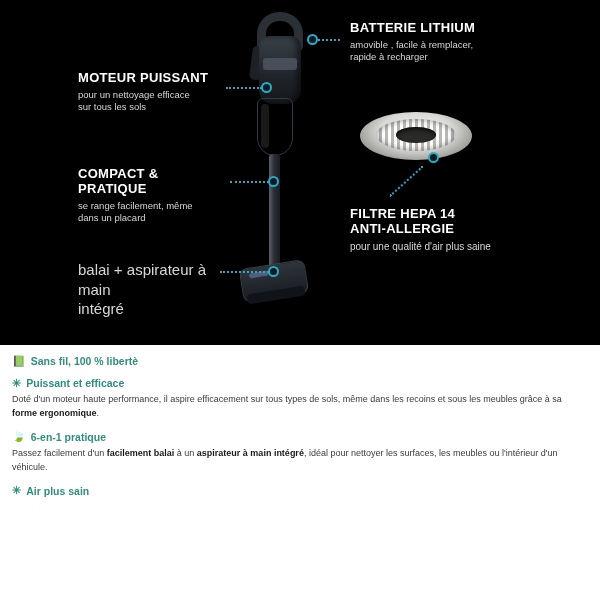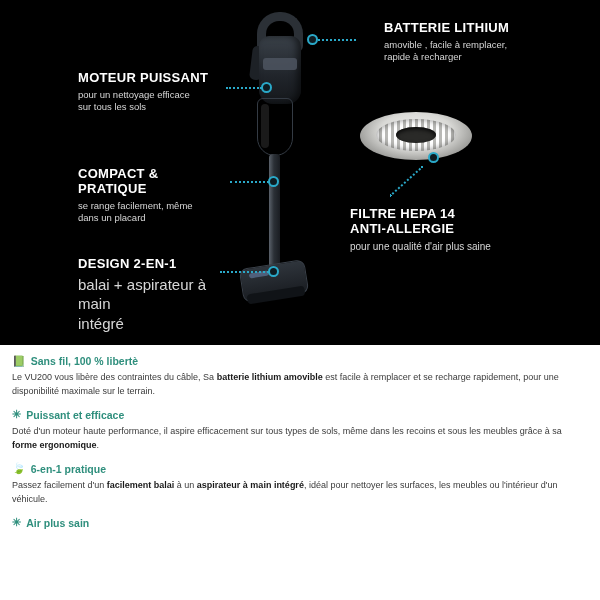--- a/index.html
+++ b/index.html
@@ -137,21 +137,21 @@
   .c-moteur .c-sub   { font-size: 9.5px; }
 
   .c-compact  { left: 68px;  top: 160px; width: 162px; }
   .c-compact .c-title { font-size: 13px; }
   .c-compact .c-sub   { font-size: 9.5px; }
 
   .c-design   { left: 68px;  top: 250px; width: 152px; }
   .c-design .c-title { font-size: 13px; }
   .c-design .c-sub   { font-size: 15px; }
 
-  .c-batterie { left: 374px; top: 14px;  width: 178px; }
+  .c-batterie { left: 340px; top: 14px;  width: 178px; }
   .c-batterie .c-title { font-size: 13px; }
   .c-batterie .c-sub   { font-size: 9.5px; }
 
   .c-hepa     { left: 340px; top: 200px; width: 180px; }
   .c-hepa .c-title { font-size: 13px; }
   .c-hepa .c-sub   { font-size: 10px; }
 
   
   .dotline {
     position: absolute;
@@ -234,21 +234,20 @@
 dans un placard</div>
   </div>
 
   <div class="callout c-moteur">
     <div class="c-title">MOTEUR PUISSANT</div>
     <div class="c-sub" style="white-space:pre-line;">pour un nettoyage efficace
 sur tous les sols</div>
   </div>
 
   <div class="callout c-design">
-    <div class="c-title">DESIGN 2-EN-1</div>
     <div class="c-sub" style="white-space:pre-line;">balai + aspirateur à main
 intégré</div>
   </div>
 
   <div class="callout c-batterie">
     <div class="c-title">BATTERIE LITHIUM</div>
     <div class="c-sub" style="white-space:pre-line;">amovible , facile à remplacer,
 rapide à recharger</div>
   </div>
 
@@ -259,21 +258,20 @@
   </div>
 </div>
 
 <div class="body-wrap">
 
   <div class="feat">
     <div class="feat-head">
       <span class="emoji">📗</span>
       <span>Sans fil, 100 % libertè</span>
     </div>
-    <div class="feat-body">Le VU200 vous libère des contraintes du câble, Sa <b>batterie lithium amovible</b> est facile à remplacer et se recharge rapidement, pour une disponibilité maximale sur le terrain.</div>
   </div>
 
   <div class="feat">
     <div class="feat-head">
       <span class="emoji">✳</span>
       <span>Puissant et efficace</span>
     </div>
     <div class="feat-body">Doté d'un moteur haute performance, il aspire efficacement sur tous types de sols, même dans les recoins et sous les meubles grâce à sa <b>forme ergonomique</b>.</div>
   </div>
 

